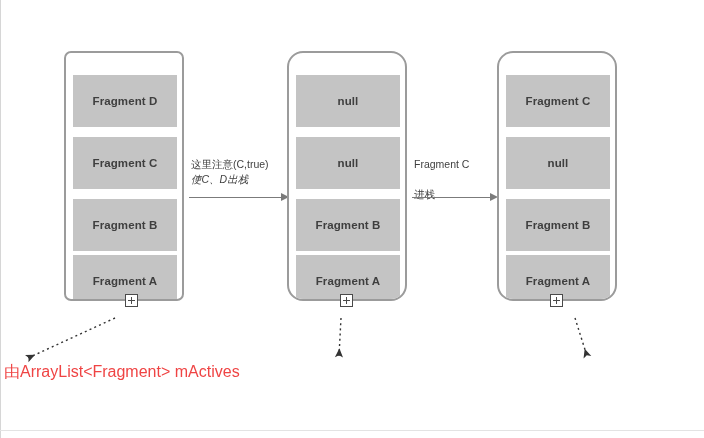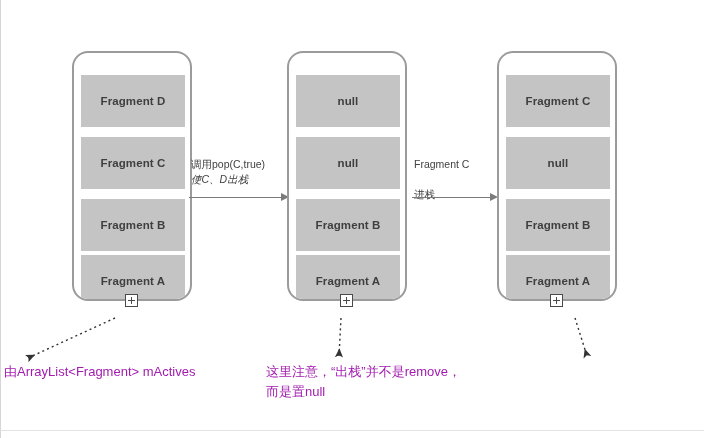--- a/index.html
+++ b/index.html
@@ -133,46 +133,46 @@
 
   
   .dotted-arrow {
     position: absolute;
     overflow: visible;
   }
 
   
   .note {
     position: absolute;
-    font-size: 13px;
+    font-size: 16px;
     line-height: 20px;
-    color: #a21caf;
+    color: #ef4444;
     white-space: nowrap;
   }
 </style>
 </head>
 <body>
 
 <div id="canvas">
 
   <div class="edge-line-left"></div>
   <div class="edge-line-bottom"></div>
 
-  <div class="frame" style="left:72px; top:51px;">
+  <div class="frame" style="left:64px; top:51px;border-radius:7px;">
     <div class="frame-inner">
       <div class="block b0">Fragment D</div>
       <div class="block b1">Fragment C</div>
       <div class="block b2">Fragment B</div>
       <div class="block b3">Fragment A</div>
     </div>
   </div>
   <div class="plus-box" style="left:125px; top:294px;"></div>
 
   <div class="arrow-wrap" style="left:189px; top:157px; width:100px; height:50px;">
-    <div class="arrow-label">调用pop(C,true)</div>
+    <div class="arrow-label">这里注意(C,true)</div>
     <div class="arrow-label" style="top:15px;font-style:italic;">使C、D出栈</div>
     <div class="arrow-line" style="width:92px;"></div>
     <div class="arrow-head" style="left:92px;"></div>
   </div>
 
   <div class="frame" style="left:287px; top:51px;">
     <div class="frame-inner">
       <div class="block b0">null</div>
       <div class="block b1">null</div>
       <div class="block b2">Fragment B</div>
@@ -209,19 +209,15 @@
 
     <path d="M341,8 L339,46" stroke="#333333" stroke-width="1.4" stroke-dasharray="2,3.2" fill="none" marker-end="url(#dotArrow)"></path>
 
     <path d="M575,8 L587,46" stroke="#333333" stroke-width="1.4" stroke-dasharray="2,3.2" fill="none" marker-end="url(#dotArrow)"></path>
   </svg>
 
   <div class="note" style="left:4px; top:362px;">
     <div>由ArrayList&lt;Fragment&gt; mActives</div>
   </div>
 
-  <div class="note" style="left:266px; top:362px;">
-    <div>这里注意，“出栈”并不是remove，</div>
-    <div>而是置null</div>
-  </div>
 
 
 </div>
 
 </body></html>

